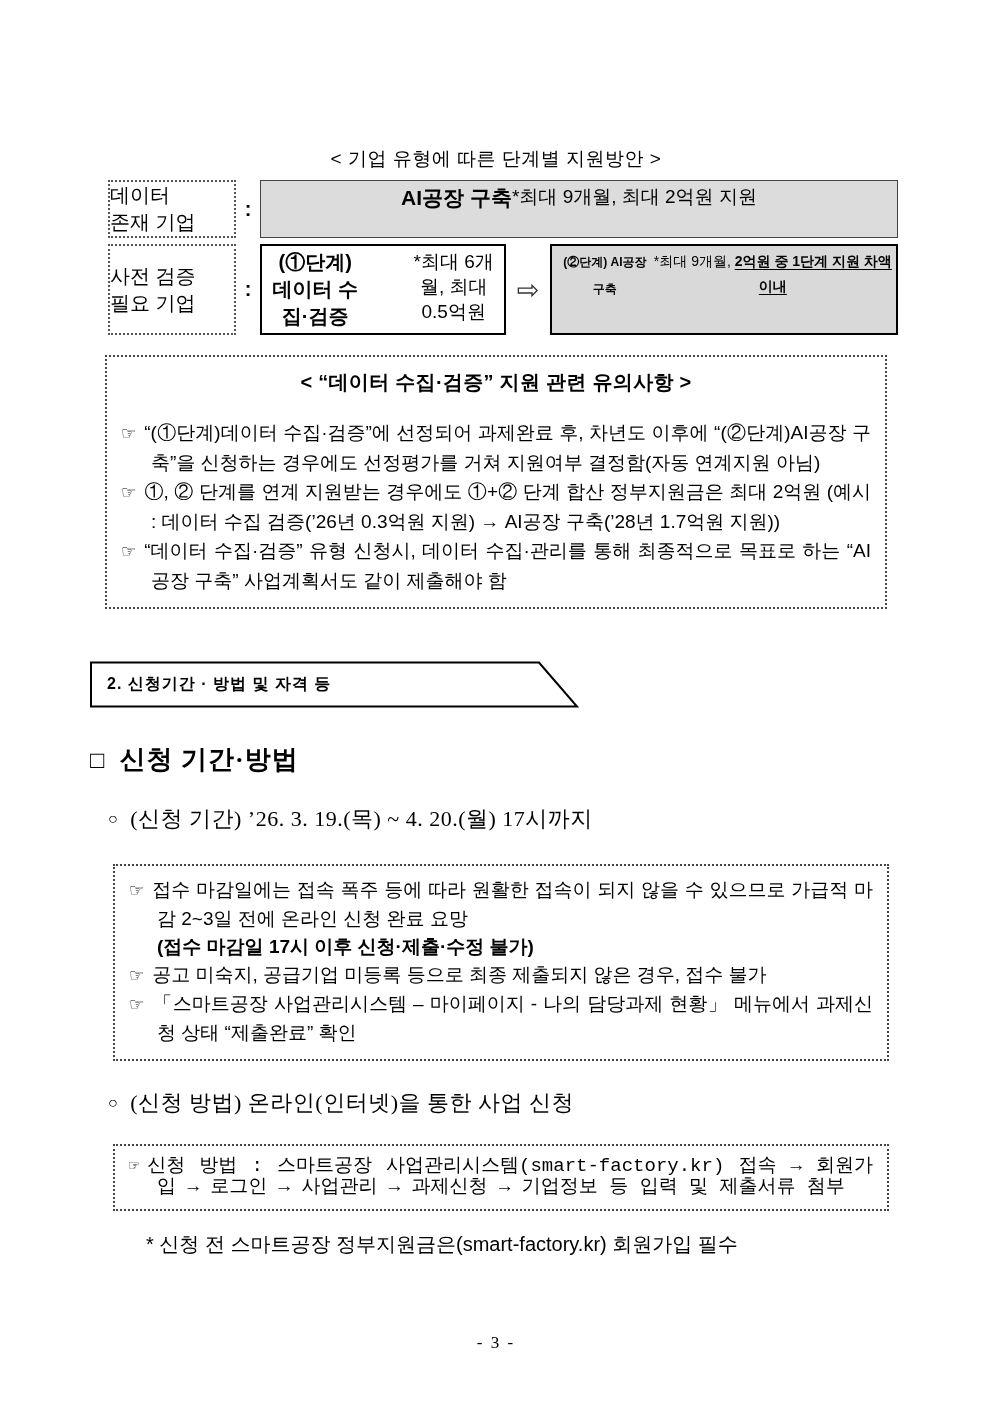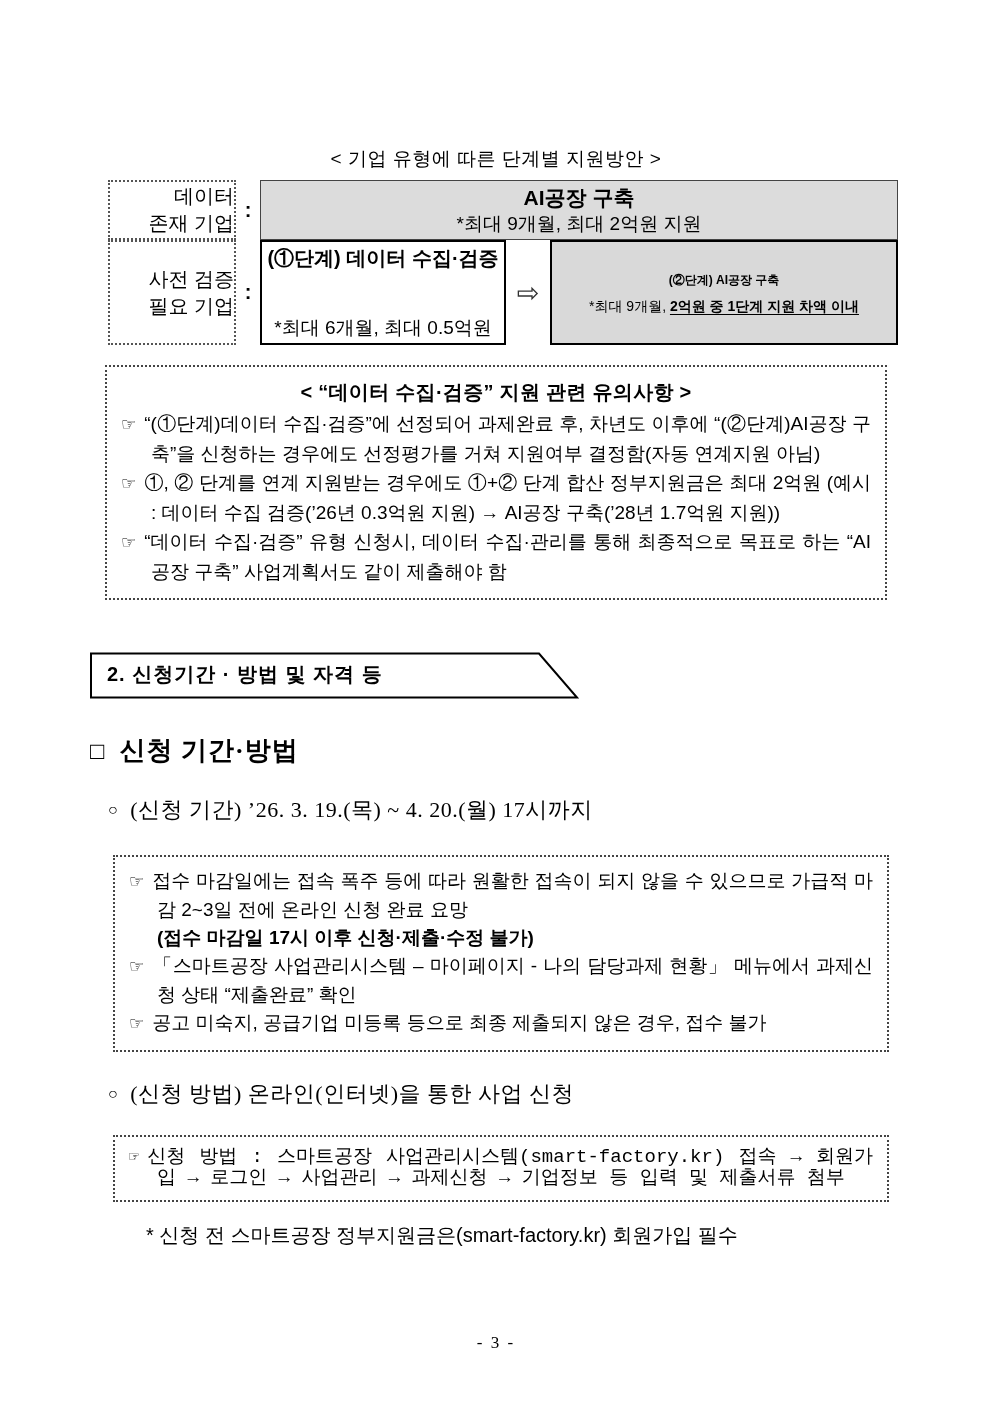--- a/index.html
+++ b/index.html
@@ -34,34 +34,34 @@
     margin-top: 18px;
     text-align: center;
     font-family: "Liberation Sans", sans-serif;
     font-size: 19px;
     letter-spacing: 0.5px;
   }
 
   
   .support-table { margin: 8px 0 0 108px; width: 790px; font-family: "Liberation Sans", sans-serif; }
   .t-row { display: flex; align-items: stretch; }
-  .t-row + .t-row { margin-top: 0; }
+  .t-row + .t-row { margin-top: 6px; }
   .t-label {
     flex: 0 0 128px;
     border: 2px dotted #555;
     display: flex; flex-direction: column; justify-content: center;
-    text-align: right;
+    text-align: left;
     font-size: 20px; line-height: 27px;
   }
   .t-colon {
     flex: 0 0 24px;
     display: flex; align-items: center; justify-content: center;
     font-weight: bold; font-size: 20px;
   }
-  .t-box { display: flex; flex-direction: column; justify-content: center; text-align: center; padding: 3px 4px; }
+  .t-box { display: flex; flex-direction: row; justify-content: center; text-align: center; padding: 3px 4px; }
   .t-box .bt { font-weight: bold; font-size: 21px; line-height: 27px; }
   .t-box .bs { font-size: 19px; line-height: 25px; }
   .box-gray1 { flex: 1; background: #dcdcdc; border: 1px solid #444; min-height: 56px; }
   .box-white { flex: 0 0 246px; background: #fff; border: 2px solid #000; min-height: 66px; gap: 43px; }
   .box-white .bt { font-size: 20px; }
   .t-arrow {
     flex: 0 0 44px;
     display: flex; align-items: center; justify-content: center;
     font-size: 27px; color: #333;
   }
@@ -76,39 +76,39 @@
     font-family: "Liberation Sans", sans-serif;
     font-size: 19px;
     padding: 10px 14px 12px 14px;
   }
   .notice-box { margin: 20px 0 0 105px; width: 782px; }
   .notice-title {
     text-align: center;
     font-weight: bold;
     font-size: 20px;
     line-height: 30px;
-    margin-bottom: 2px;
+    margin-bottom: 21px;
     letter-spacing: 0.3px;
   }
   .n-item {
     padding-left: 30px; text-indent: -30px;
     line-height: 29px;
     text-align: justify;
   }
   .n-item .marker { margin-right: 8px; font-size: 17px; }
   .bold-note { font-weight: bold; text-indent: 0; }
 
   
   .banner { position: relative; margin: 52px 0 0 90px; width: 490px; height: 47px; }
   .banner svg { position: absolute; left: 0; top: 0; }
   .banner .banner-text {
     position: absolute; left: 17px; top: 0;
     line-height: 45px;
     font-family: "Liberation Sans", sans-serif;
-    font-weight: bold; font-size: 20px;
+    font-weight: bold; font-size: 16px;
     letter-spacing: 1px;
   }
 
   
   .h2 {
     margin: 34px 0 0 90px;
     font-size: 26px; font-weight: bold;
     letter-spacing: 1px;
   }
   .h2 .marker { font-weight: normal; margin-right: 14px; font-size: 24px; }
@@ -201,24 +201,24 @@
   <div class="h3">
     <span class="marker">○</span><span>(신청 기간) ’26. 3. 19.(목) ~ 4. 20.(월) 17시까지</span>
   </div>
 
   <div class="dotted-box box1">
     <div class="n-item hang">
       <span class="marker">☞</span><span>접수 마감일에는 접속 폭주 등에 따라 원활한 접속이 되지 않을 수 있으므로 가급적 마감 2~3일 전에 온라인 신청 완료 요망</span>
       <div class="bold-note">(접수 마감일 17시 이후 신청·제출·수정 불가)</div>
     </div>
     <div class="n-item hang">
+      <span class="marker">☞</span><span>공고 미숙지, 공급기업 미등록 등으로 최종 제출되지 않은 경우, 접수 불가</span>
+    </div>
+    <div class="n-item hang">
       <span class="marker">☞</span><span>「스마트공장 사업관리시스템 – 마이페이지 - 나의 담당과제 현황」 메뉴에서 과제신청 상태 “제출완료” 확인</span>
-    </div>
-    <div class="n-item hang">
-      <span class="marker">☞</span><span>공고 미숙지, 공급기업 미등록 등으로 최종 제출되지 않은 경우, 접수 불가</span>
     </div>
   </div>
 
   <div class="h3">
     <span class="marker">○</span><span>(신청 방법) 온라인(인터넷)을 통한 사업 신청</span>
   </div>
 
   <div class="dotted-box box2">
     <div class="n-item hang">
       <span class="marker">☞</span><span>신청 방법 : 스마트공장 사업관리시스템(smart-factory.kr) 접속 → 회원가입 → 로그인 → 사업관리 → 과제신청 → 기업정보 등 입력 및 제출서류 첨부</span>

